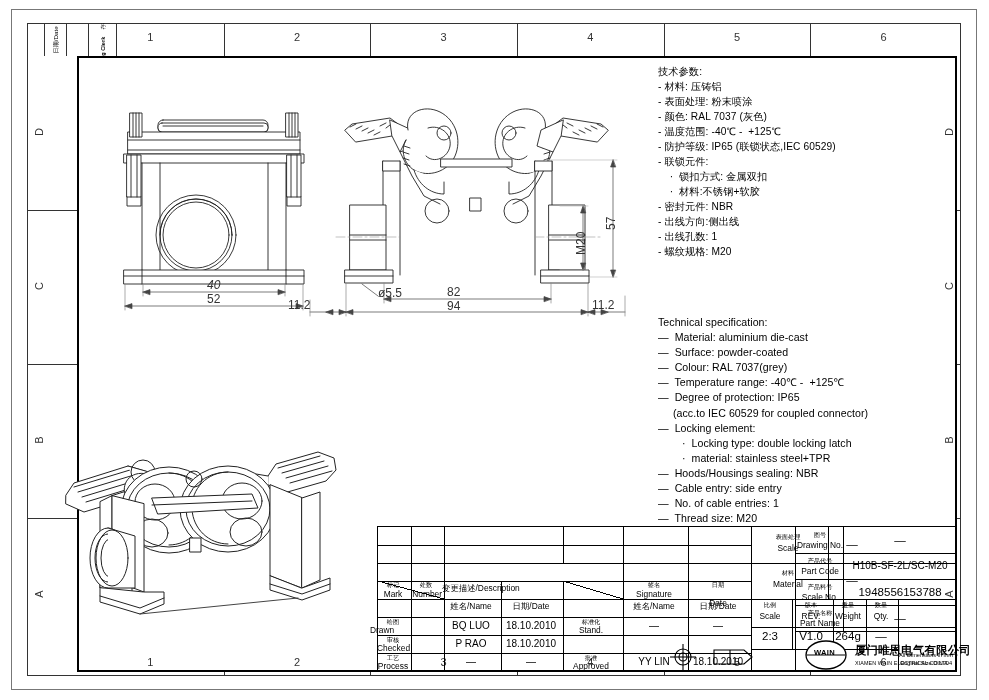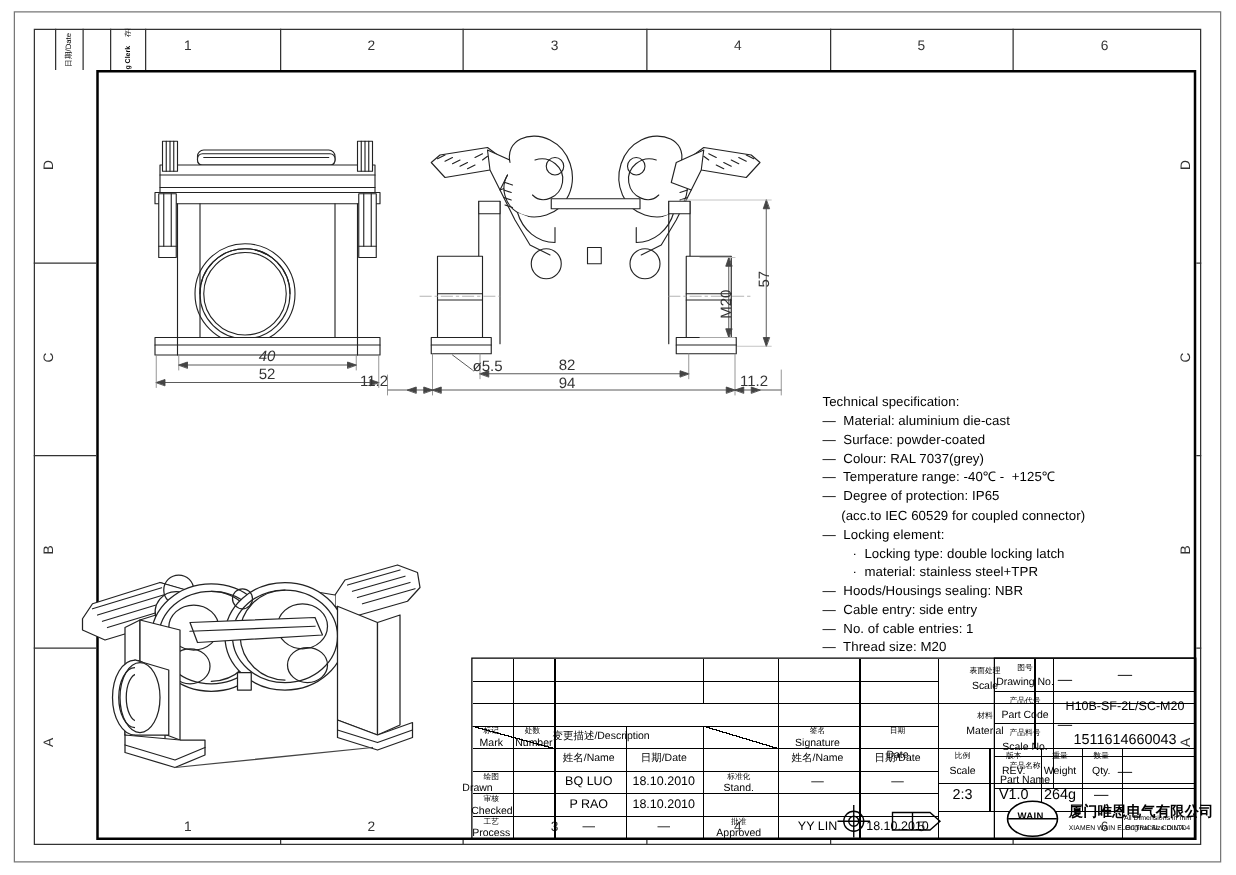--- a/index.html
+++ b/index.html
@@ -442,20 +442,33 @@
   <div class="dim" style="left:207px; top:278px;font-style:italic;">40</div>
   <div class="dim" style="left:207px; top:292px;">52</div>
   <div class="dim" style="left:378px; top:286px;">ø5.5</div>
   <div class="dim" style="left:447px; top:285px;">82</div>
   <div class="dim" style="left:447px; top:299px;">94</div>
   <div class="dim" style="left:288px; top:298px;">11.2</div>
   <div class="dim" style="left:592px; top:298px;">11.2</div>
   <div class="dim rot" style="left:604px; top:230px;">57</div>
   <div class="dim rot" style="left:574px; top:255px;">M20</div>
 
+  <div class="spec spec-cn" id="specCn">技术参数:
+- 材料: 压铸铝
+- 表面处理: 粉末喷涂
+- 颜色: RAL 7037 (灰色)
+- 温度范围: -40℃ -  +125℃
+- 防护等级: IP65 (联锁状态,IEC 60529)
+- 联锁元件:
+    ·  锁扣方式: 金属双扣
+    ·  材料:不锈钢+软胶
+- 密封元件: NBR
+- 出线方向:侧出线
+- 出线孔数: 1
+- 螺纹规格: M20</div>
   <div class="spec spec-en" id="specEn">Technical specification:
 —  Material: aluminium die-cast
 —  Surface: powder-coated
 —  Colour: RAL 7037(grey)
 —  Temperature range: -40℃ -  +125℃
 —  Degree of protection: IP65
      (acc.to IEC 60529 for coupled connector)
 —  Locking element:
         ·  Locking type: double locking latch
         ·  material: stainless steel+TPR
@@ -573,21 +586,21 @@
       <div class="tb-txt tiny" style="left: 926px; top: 652px; width: 86px; margin-left: -43px; text-align: center;">All Dimensions in mm</div>
       <div class="tb-txt tiny" style="left: 926px; top: 660px; width: 86px; margin-left: -43px; text-align: center;">Original Size DIN A 4</div>
       <div class="tb-txt cn" style="left: 820px; top: 532px; width: 46px; margin-left: -23px; text-align: center;">图号</div>
       <div class="tb-txt en" style="left: 820px; top: 541px; width: 46px; margin-left: -23px; text-align: center;">Drawing No.</div>
       <div class="tb-txt val" style="left: 900px; top: 535px; width: 112px; margin-left: -56px; text-align: center;">—</div>
       <div class="tb-txt cn" style="left: 820px; top: 558px; width: 46px; margin-left: -23px; text-align: center;">产品代号</div>
       <div class="tb-txt en" style="left: 820px; top: 567px; width: 46px; margin-left: -23px; text-align: center;">Part Code</div>
       <div class="tb-txt val-s" style="left: 900px; top: 561px; width: 112px; margin-left: -56px; text-align: center;">H10B-SF-2L/SC-M20</div>
       <div class="tb-txt cn" style="left: 820px; top: 584px; width: 46px; margin-left: -23px; text-align: center;">产品料号</div>
       <div class="tb-txt en" style="left: 820px; top: 593px; width: 46px; margin-left: -23px; text-align: center;">Scale No.</div>
-      <div class="tb-txt val" style="left: 900px; top: 587px; width: 112px; margin-left: -56px; text-align: center;">1511614660043</div>
+      <div class="tb-txt val" style="left: 900px; top: 587px; width: 112px; margin-left: -56px; text-align: center;">1948556153788</div>
       <div class="tb-txt cn" style="left: 820px; top: 610px; width: 46px; margin-left: -23px; text-align: center;">产品名称</div>
       <div class="tb-txt en" style="left: 820px; top: 619px; width: 46px; margin-left: -23px; text-align: center;">Part Name</div>
       <div class="tb-txt val" style="left: 900px; top: 613px; width: 112px; margin-left: -56px; text-align: center;">—</div>
     </div>
 
   <div class="logo-wrap" style="left:805px; top:640px;">
     <svg width="42" height="30" viewBox="0 0 42 30">
       <ellipse cx="21" cy="15" rx="20" ry="14" fill="#fff" stroke="#000" stroke-width="1.3"></ellipse>
       <line x1="1.5" y1="15" x2="40.5" y2="15" stroke="#000" stroke-width="1.1"></line>
     </svg>

